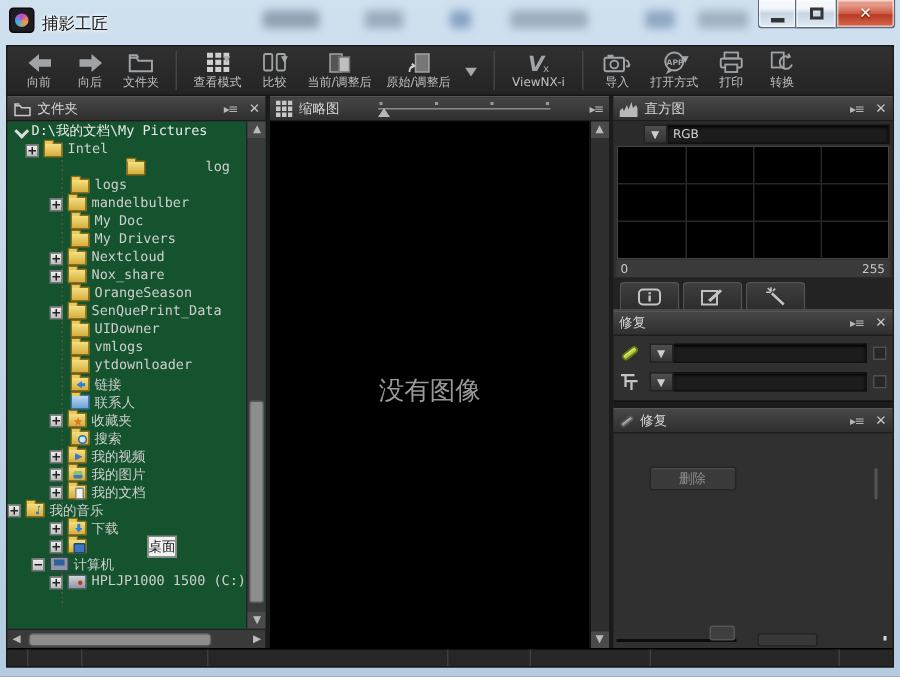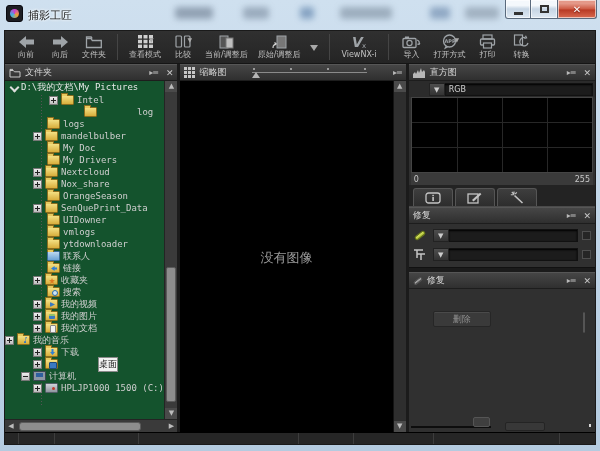--- a/index.html
+++ b/index.html
@@ -119,21 +119,21 @@
 
   
   .csliderwrap { flex:1; display:flex; justify-content:center; }
   .cslider { position:relative; width:115px; height:13px; }
   .cslider .track { position:absolute; left:0; right:0; top:6px; height:1px; background:#8a8a8a; }
   .cslider .tick { position:absolute; top:2px; width:2px; height:2px; background:#9a9a9a; }
   .cslider .thumb { position:absolute; left:0; top:6px; width:0; height:0;
                     border-left:4px solid transparent; border-right:4px solid transparent;
                     border-bottom:6px solid #b5b5b5; }
   .cbody { flex:1; position:relative; background:#000; min-height:0; }
-  .noimg { position:absolute; left:0; right:13px; top:48%; text-align:center; color:#9a9a9a; font-size:13px; }
+  .noimg { position:absolute; left:0; right:13px; top:48%; text-align:center; color:#9a9a9a; font-size:17px; }
   .cscroll { position:absolute; right:0; top:0; bottom:0; width:13px; background:#2e2e2e;
              border-left:1px solid #141414; }
 
   
   .rgbrow { height:16px; background:#2b2b2b; display:flex; align-items:center; padding:1px 2px 1px 20px; flex:none; }
   .combo { display:flex; flex:1; height:13px; }
   .combo .dbtn { width:16px; background:linear-gradient(#4e4e4e,#333); border:1px solid #222;
                  color:#ccc; font-size:7px; text-align:center; line-height:12px; }
   .combo .dfield { flex:1; background:#1c1c1c; border:1px solid #111; border-left:none;
                    box-shadow:inset 0 1px 2px #000; color:#d0d0d0; font-size:8px; line-height:11px; padding-left:4px; }
@@ -359,21 +359,21 @@
         <span class="pmenu">▸≡</span>
         <span class="pclose">✕</span>
       </div>
       <div class="treewrap">
         <div class="guide"></div>
         <div class="tree" id="tree">
             <div class="tree-row tree-root" style="padding-left: 4px;">
               <span class="chev"></span>
               <span class="tlabel" style="color: rgb(232, 232, 232);">D:\我的文档\My Pictures</span>
             </div>
-            <div class="tree-row" style="padding-left: 44px;">
+            <div class="tree-row" style="padding-left: 12px;">
               <span class="expand plus"></span>
               <span class="fico"></span>
               <span class="tlabel">Intel</span>
             </div>
             <div class="tree-row" style="padding-left: 28px; gap: 40px;">
               <span class="exp-spacer"></span>
               <span class="fico"></span>
               <span class="tlabel">log</span>
             </div>
             <div class="tree-row" style="padding-left: 28px;">
@@ -423,30 +423,30 @@
             </div>
             <div class="tree-row" style="padding-left: 28px;">
               <span class="exp-spacer"></span>
               <span class="fico"></span>
               <span class="tlabel">vmlogs</span>
             </div>
             <div class="tree-row" style="padding-left: 28px;">
               <span class="exp-spacer"></span>
               <span class="fico"></span>
               <span class="tlabel">ytdownloader</span>
+            </div>
+            <div class="tree-row" style="padding-left: 28px;">
+              <span class="exp-spacer"></span>
+              <span class="fico links"></span>
+              <span class="tlabel">链接</span>
             </div>
             <div class="tree-row" style="padding-left: 28px;">
               <span class="exp-spacer"></span>
               <span class="fico contacts"></span>
               <span class="tlabel">联系人</span>
-            </div>
-            <div class="tree-row" style="padding-left: 28px;">
-              <span class="exp-spacer"></span>
-              <span class="fico links"></span>
-              <span class="tlabel">链接</span>
             </div>
             <div class="tree-row" style="padding-left: 28px;">
               <span class="expand plus"></span>
               <span class="fico favorites"></span>
               <span class="tlabel">收藏夹</span>
             </div>
             <div class="tree-row" style="padding-left: 28px;">
               <span class="exp-spacer"></span>
               <span class="fico search"></span>
               <span class="tlabel">搜索</span>

